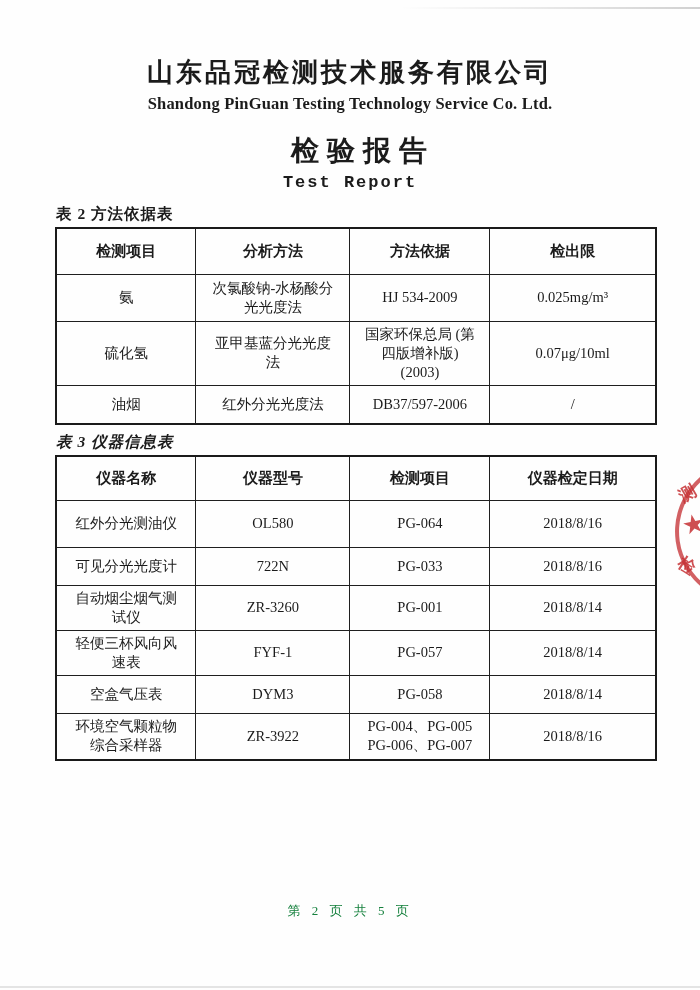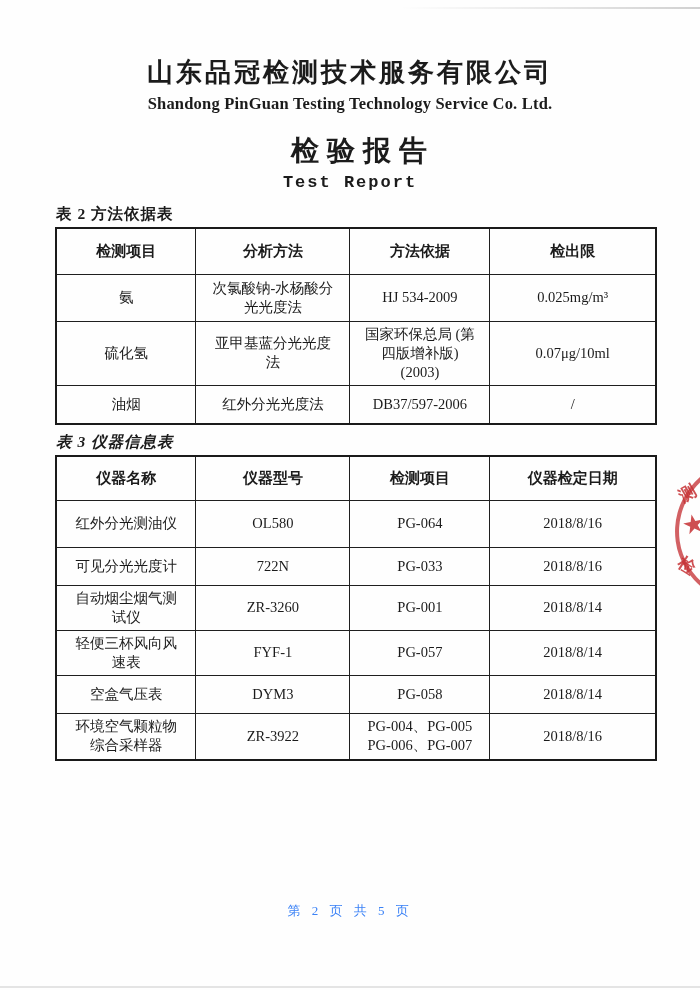--- a/index.html
+++ b/index.html
@@ -69,21 +69,21 @@
   #table3 tbody tr:nth-child(4) td { height:43px; }
   #table3 tbody tr:nth-child(5) td { height:38px;margin-left:15px; }
   #table3 tbody tr:nth-child(6) td { height:47px; }
 
   col.c1 { width:23.3%; } col.c2 { width:25.7%; }
   col.c3 { width:23.3%; } col.c4 { width:27.7%; }
 
   
   .footer {
     position:absolute; left:0; top:902px; width:100%;
-    text-align:center; font-size:13px; letter-spacing:4px; color:#3b82f6;
+    text-align:center; font-size:13px; letter-spacing:4px; color:#15803d;
   }
 
   
   .stamp-clip {
     position:absolute; top:452px; right:0; width:34px; height:160px;
     overflow:hidden; pointer-events:none;
   }
   .stamp-circle {
     position:absolute; left:9px; top:6px; width:150px; height:146px;
     border:4px solid rgba(197,48,52,.78); border-radius:50%;

